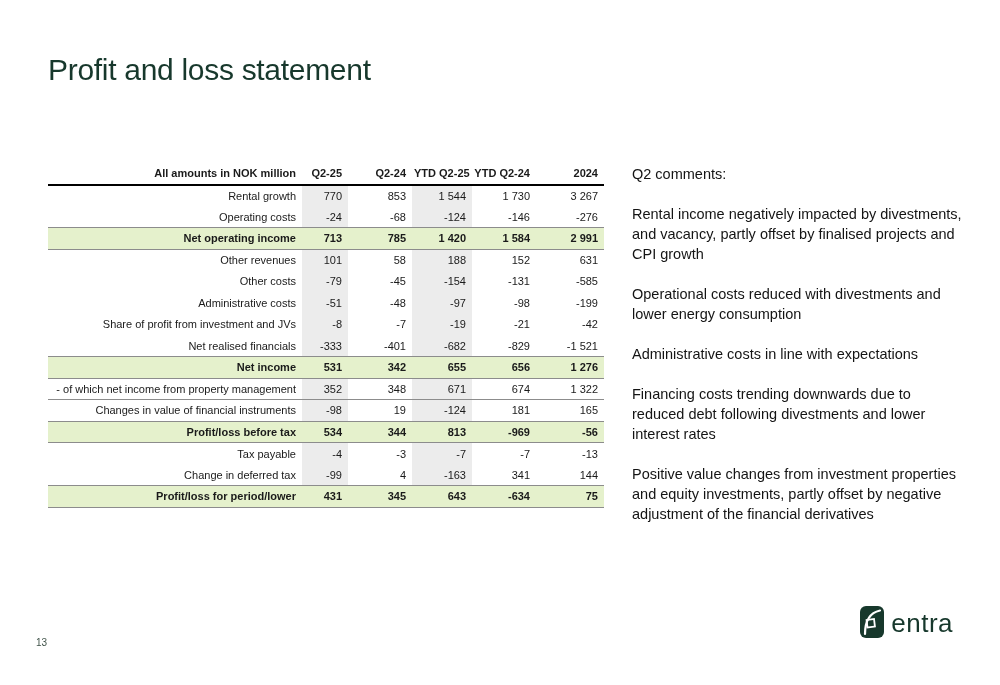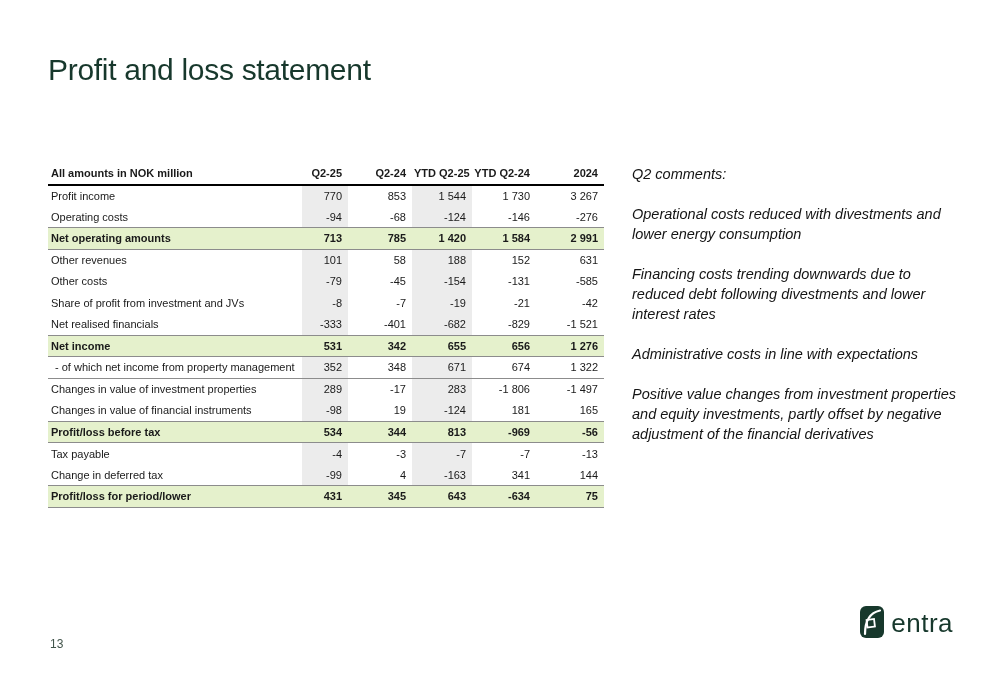--- a/index.html
+++ b/index.html
@@ -46,47 +46,47 @@
   }
   .pnl-table th, .pnl-table td {
     height: 21.5px;
     padding: 0 6px 0 2px;
     text-align: right;
     white-space: nowrap;
     overflow: hidden;
     vertical-align: middle;
   }
   .pnl-table th.label, .pnl-table td.label {
-    text-align: left;
+    text-align: right;
     padding-left: 3px;
   }
   .pnl-table thead tr { border-bottom: 2px solid var(--line_black); }
   .pnl-table thead th { font-weight: bold; }
   tr.normal td.shade, tr.sub td.shade { background: var(--column_shade); }
   tr.total td { background: var(--highlight_green); font-weight: bold; }
   tr.total { border-top: 1.5px solid var(--line_gray); border-bottom: 1.5px solid var(--line_gray); }
   tr.sub { border-bottom: 1.5px solid var(--line_gray); }
   tr.sub td.label { padding-left: 7px; }
   
   .comments {
     position: absolute;
     left: 632px;
     top: 164px;
     width: 330px;
     font-size: 14.5px;
     line-height: 20px;
     color: #141414;
   }
-  .comments p { margin: 0 0 20px 0; font-style: italic; }
+  .comments p { margin: 0 0 20px 0; }
   
   .page-number {
     position: absolute;
-    left: 50px;
+    left: 36px;
     top: 637px;
-    font-size: 12px;
+    font-size: 10px;
     color: var(--footer_text);
     text-align: right;
   }
   .logo {
     position: absolute;
     right: 47px;
     top: 606px;
     display: flex;
     align-items: center;
     gap: 7px;
@@ -121,37 +121,37 @@
           <th class="label">All amounts in NOK million</th>
           <th>Q2-25</th>
           <th>Q2-24</th>
           <th>YTD Q2-25</th>
           <th>YTD Q2-24</th>
           <th>2024</th>
         </tr>
     </thead>
     <tbody id="table-body">
         <tr class="normal">
-          <td class="label">Profit income</td>
+          <td class="label">Rental growth</td>
           <td class="num shade">770</td>
           <td class="num">853</td>
           <td class="num shade">1 544</td>
           <td class="num">1 730</td>
           <td class="num">3 267</td>
         </tr>
         <tr class="normal">
           <td class="label">Operating costs</td>
-          <td class="num shade">-94</td>
+          <td class="num shade">-24</td>
           <td class="num">-68</td>
           <td class="num shade">-124</td>
           <td class="num">-146</td>
           <td class="num">-276</td>
         </tr>
         <tr class="total">
-          <td class="label">Net operating amounts</td>
+          <td class="label">Net operating income</td>
           <td class="num shade">713</td>
           <td class="num">785</td>
           <td class="num shade">1 420</td>
           <td class="num">1 584</td>
           <td class="num">2 991</td>
         </tr>
         <tr class="normal">
           <td class="label">Other revenues</td>
           <td class="num shade">101</td>
           <td class="num">58</td>
@@ -159,20 +159,28 @@
           <td class="num">152</td>
           <td class="num">631</td>
         </tr>
         <tr class="normal">
           <td class="label">Other costs</td>
           <td class="num shade">-79</td>
           <td class="num">-45</td>
           <td class="num shade">-154</td>
           <td class="num">-131</td>
           <td class="num">-585</td>
+        </tr>
+        <tr class="normal">
+          <td class="label">Administrative costs</td>
+          <td class="num shade">-51</td>
+          <td class="num">-48</td>
+          <td class="num shade">-97</td>
+          <td class="num">-98</td>
+          <td class="num">-199</td>
         </tr>
         <tr class="normal">
           <td class="label">Share of profit from investment and JVs</td>
           <td class="num shade">-8</td>
           <td class="num">-7</td>
           <td class="num shade">-19</td>
           <td class="num">-21</td>
           <td class="num">-42</td>
         </tr>
         <tr class="normal">
@@ -193,28 +201,20 @@
         </tr>
         <tr class="sub">
           <td class="label">- of which net income from property management</td>
           <td class="num shade">352</td>
           <td class="num">348</td>
           <td class="num shade">671</td>
           <td class="num">674</td>
           <td class="num">1 322</td>
         </tr>
         <tr class="normal">
-          <td class="label">Changes in value of investment properties</td>
-          <td class="num shade">289</td>
-          <td class="num">-17</td>
-          <td class="num shade">283</td>
-          <td class="num">-1 806</td>
-          <td class="num">-1 497</td>
-        </tr>
-        <tr class="normal">
           <td class="label">Changes in value of financial instruments</td>
           <td class="num shade">-98</td>
           <td class="num">19</td>
           <td class="num shade">-124</td>
           <td class="num">181</td>
           <td class="num">165</td>
         </tr>
         <tr class="total">
           <td class="label">Profit/loss before tax</td>
           <td class="num shade">534</td>
@@ -246,23 +246,24 @@
           <td class="num shade">643</td>
           <td class="num">-634</td>
           <td class="num">75</td>
         </tr>
       </tbody>
   </table>
 
   <div class="comments">
     <p>Q2 comments:</p>
     <div id="comments-list">
+        <p>Rental income negatively impacted by divestments, and vacancy, partly offset by finalised projects and CPI growth</p>
         <p>Operational costs reduced with divestments and lower energy consumption</p>
+        <p>Administrative costs in line with expectations</p>
         <p>Financing costs trending downwards due to reduced debt following divestments and lower interest rates</p>
-        <p>Administrative costs in line with expectations</p>
         <p>Positive value changes from investment properties and equity investments, partly offset by negative adjustment of the financial derivatives</p>
       </div>
   </div>
 
   <span class="page-number">13</span>
 
   <div class="logo">
     <span>
       <svg width="24" height="32" viewBox="0 0 24 32" aria-hidden="true">
         <rect x="0" y="0" width="24" height="32" rx="6" fill="#17382c"></rect>

